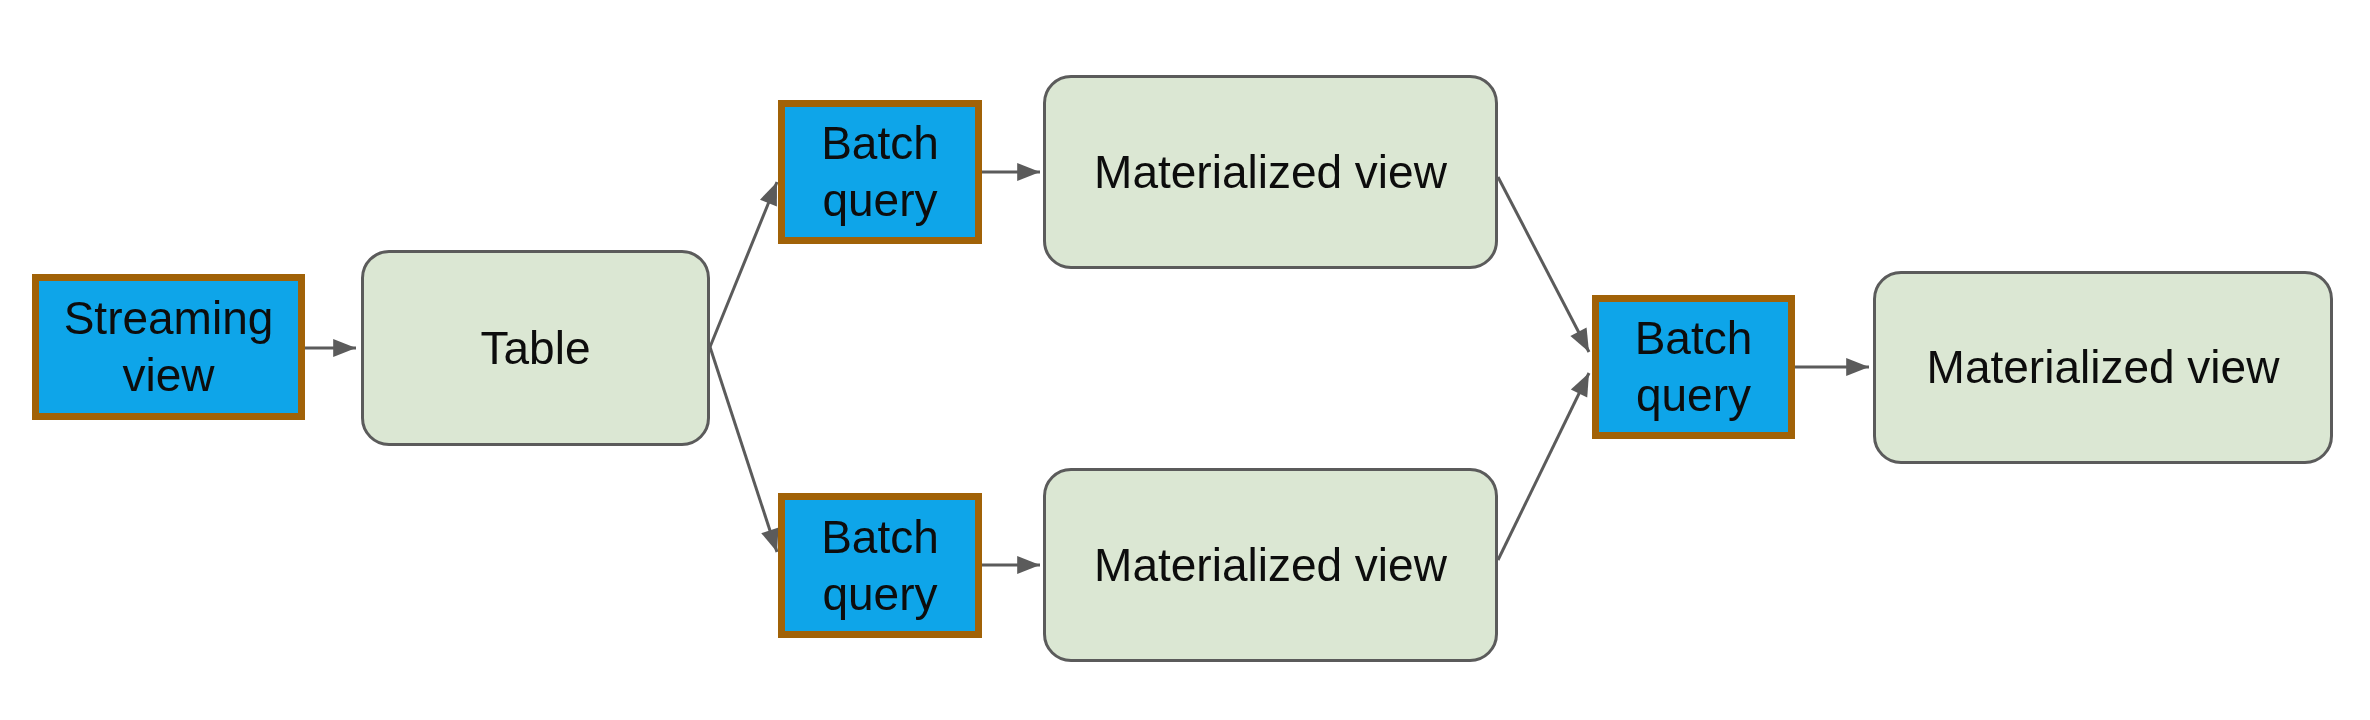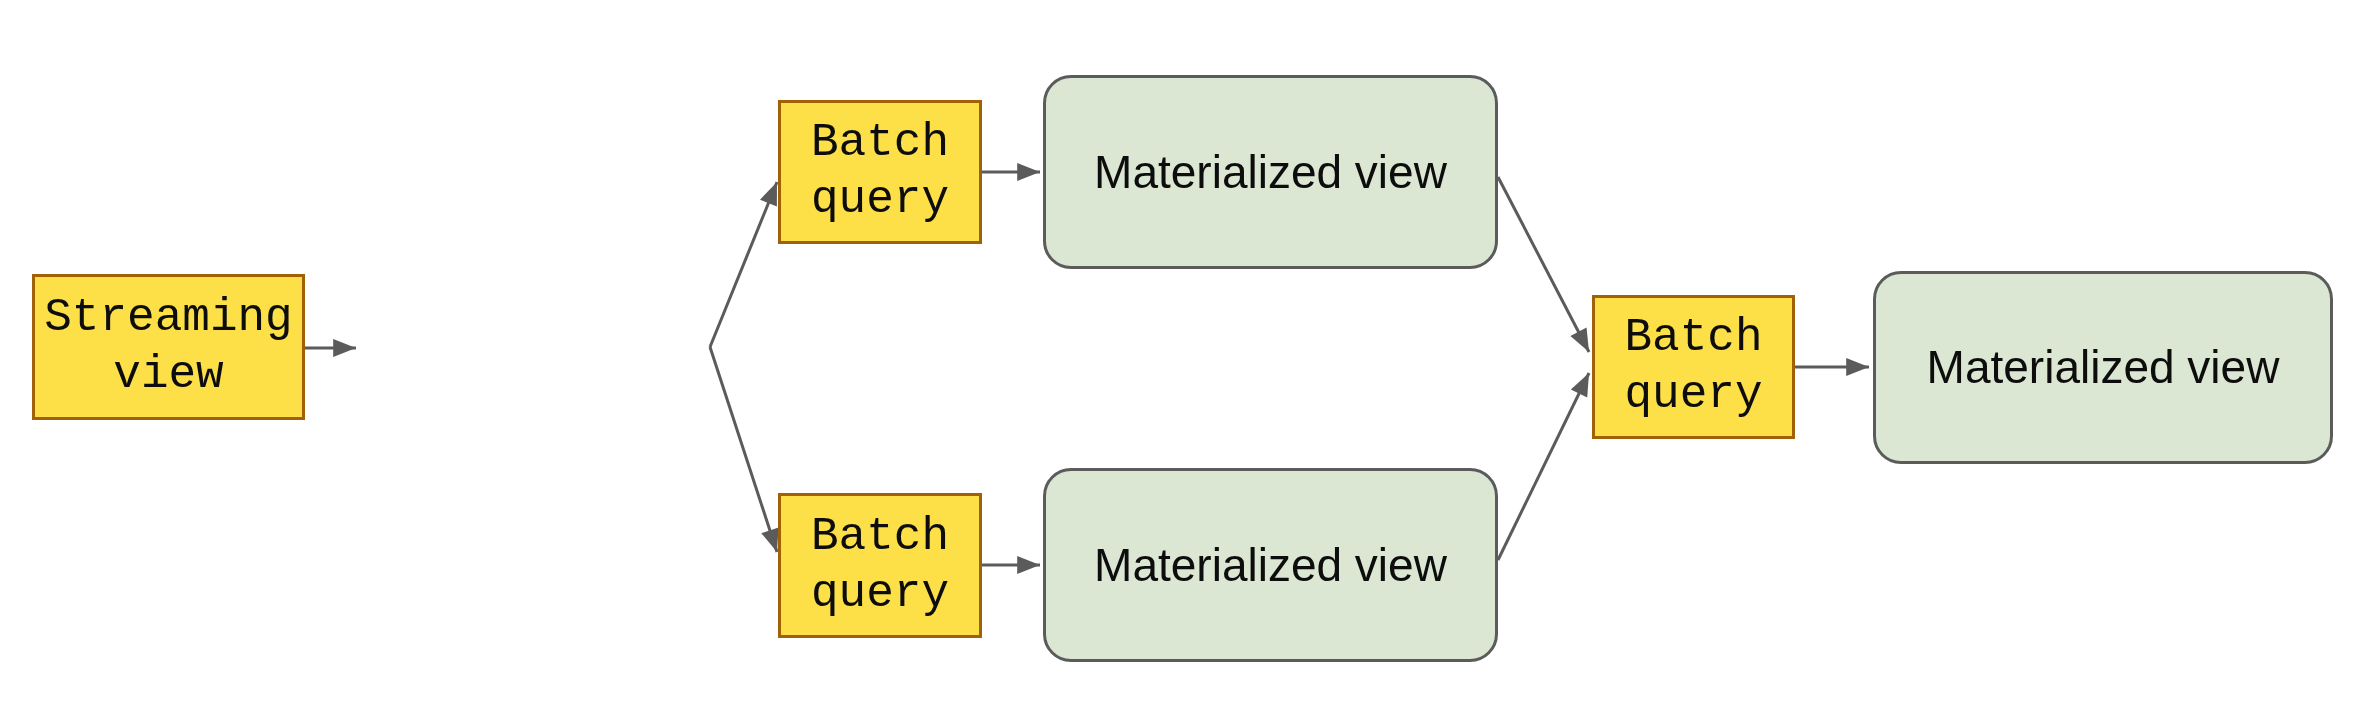--- a/index.html
+++ b/index.html
@@ -33,24 +33,23 @@
     display: flex;
     align-items: center;
     justify-content: center;
     text-align: center;
     color: #0d0d0d;
     font-size: 46px;
     line-height: 57px;
     white-space: pre-line;
   }
   .node-query {
-    background: #fde047;
-    border: 3px solid #a16207;
+    background: #0ea5e9;
+    border: 7px solid #a16207;
     border-radius: 0;
-    font-family: Liberation Mono, monospace;
   }
   .node-entity {
     background: #dbe7d3;
     border: 3px solid #5b5b5b;
     border-radius: 28px;
   }
 </style>
 </head>
 <body>
 
@@ -72,20 +71,23 @@
       <line x1="1498" y1="560" x2="1589" y2="373" marker-end="url(#arrowhead)"></line>
       <line x1="1795" y1="367" x2="1869" y2="367" marker-end="url(#arrowhead)"></line>
     </g>
   </svg>
 
   <div class="node node-query" style="left:32px; top:274px; width:273px; height:146px;">
     <span>Streaming
 view</span>
   </div>
 
+  <div class="node node-entity" style="left:361px; top:250px; width:349px; height:196px;">
+    <span>Table</span>
+  </div>
 
   <div class="node node-query" style="left:778px; top:100px; width:204px; height:144px;">
     <span>Batch
 query</span>
   </div>
 
   <div class="node node-entity" style="left:1043px; top:75px; width:455px; height:194px;">
     <span>Materialized view</span>
   </div>
 

